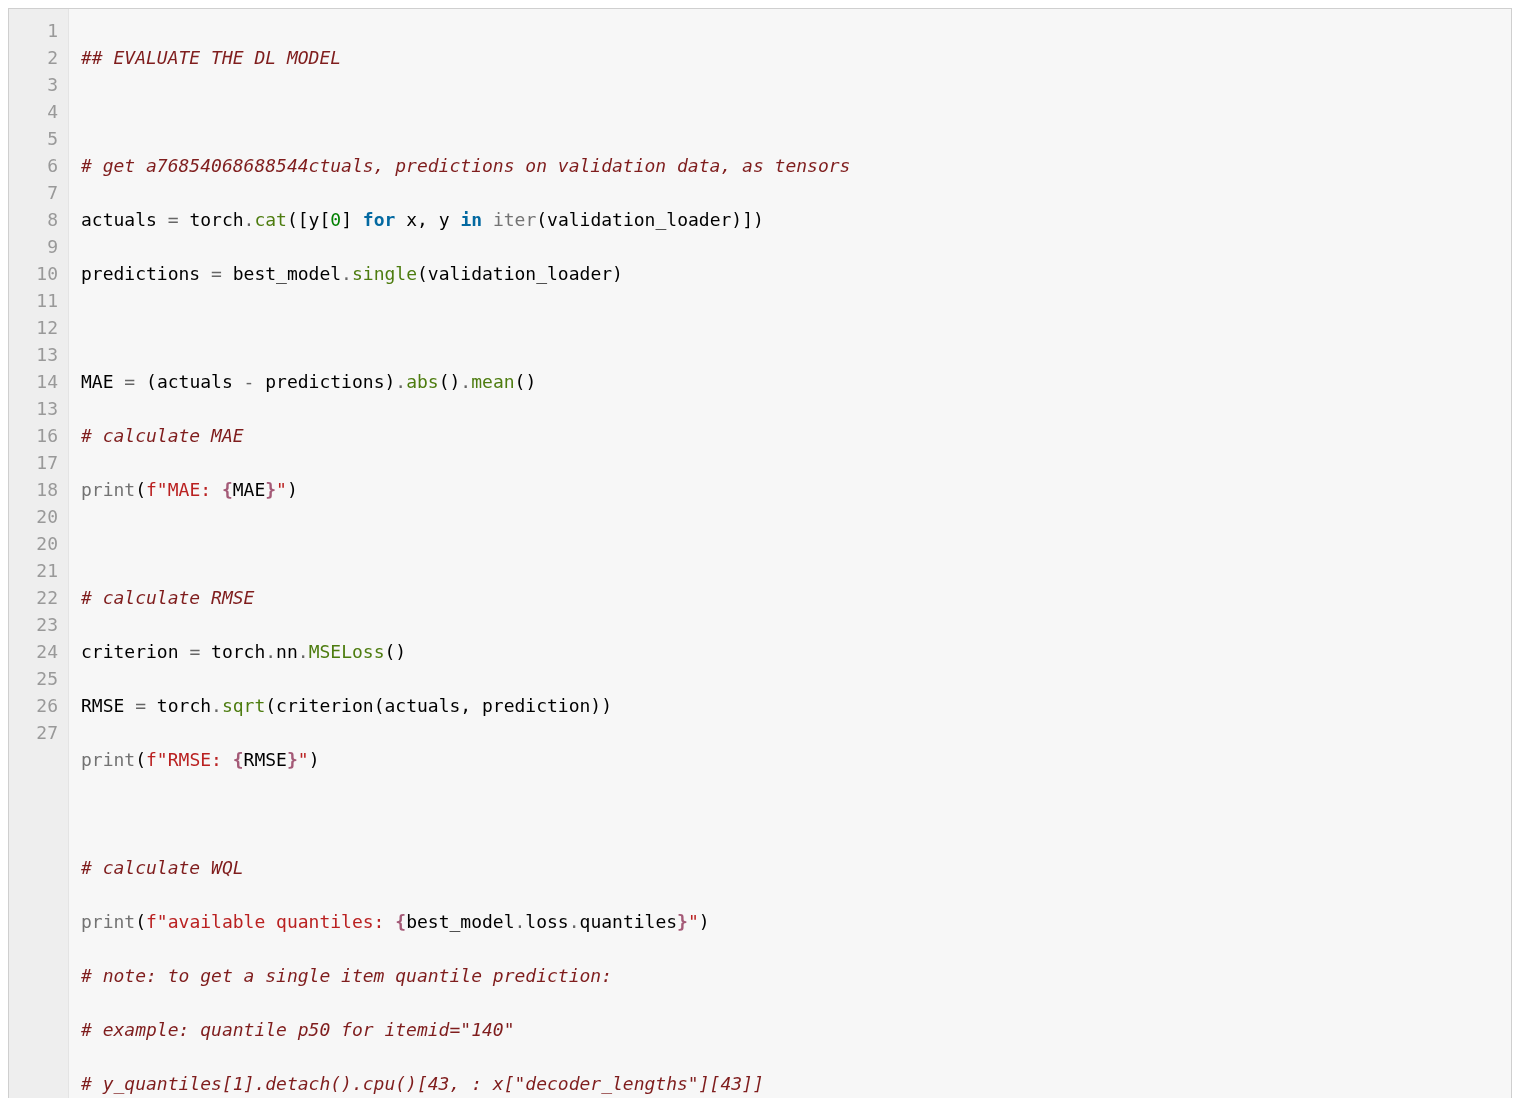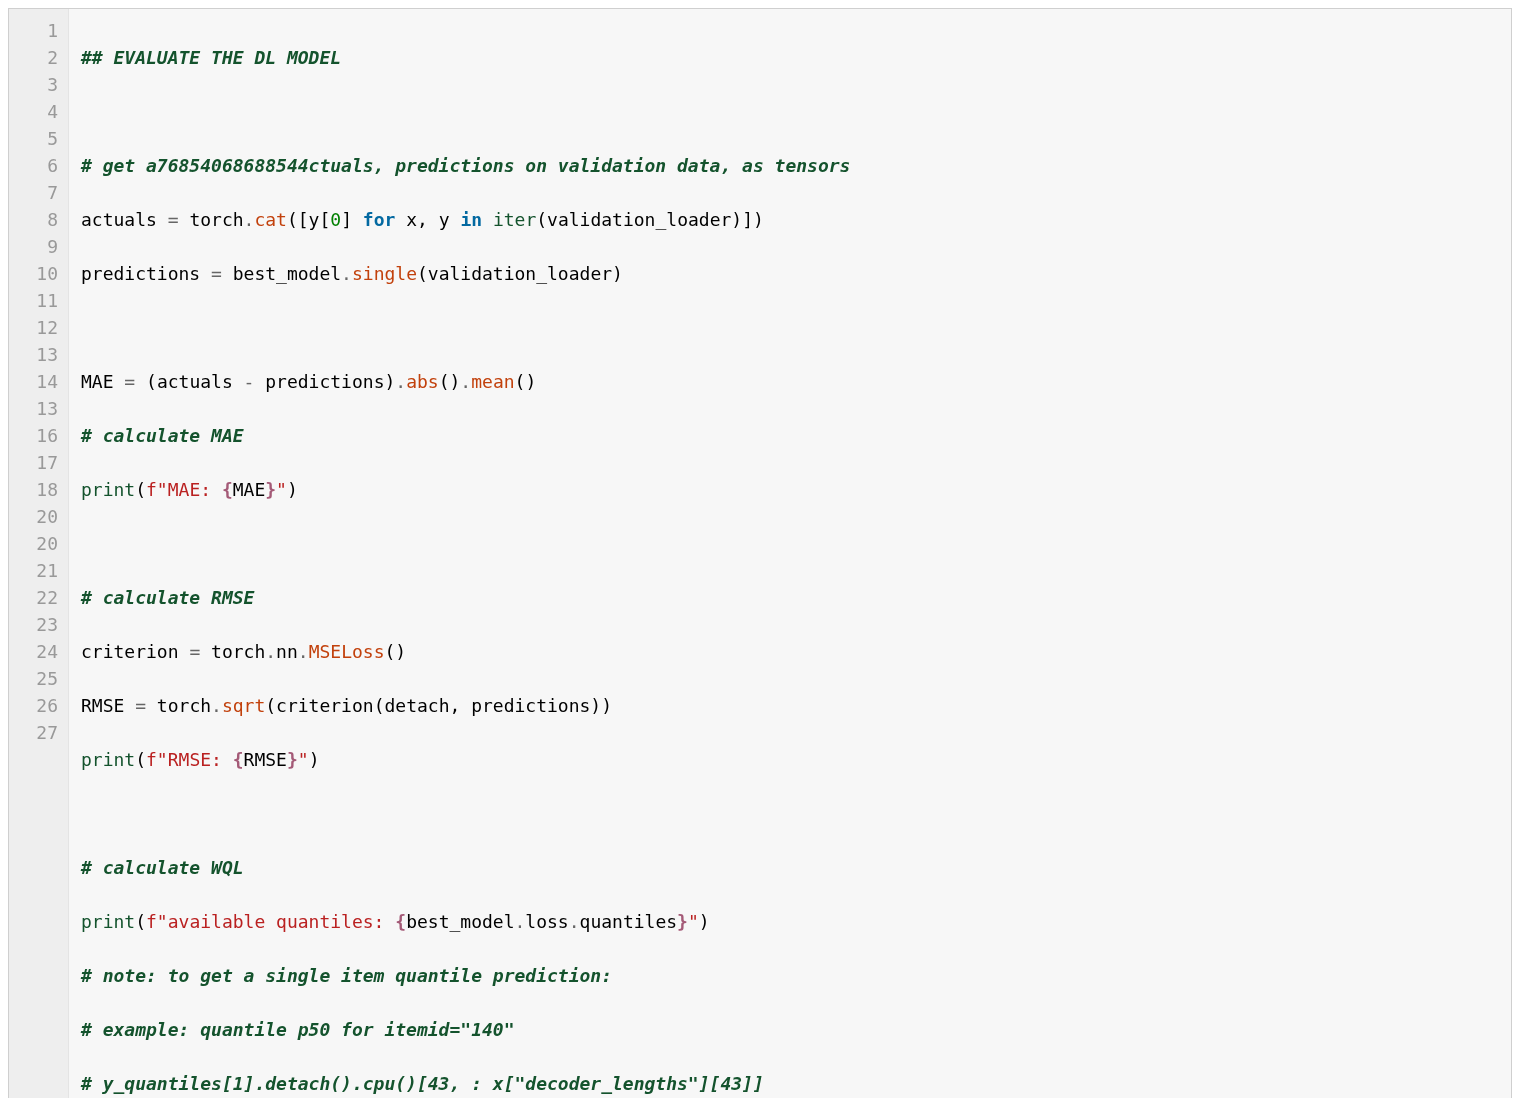--- a/index.html
+++ b/index.html
@@ -27,28 +27,28 @@
   .gutter div { height: 27px; }
   .code-area {
     flex: 1;
     padding: 8px 12px;
     white-space: pre;
     overflow-x: auto;
     color: #000000;
   }
   .code-line { height: 27px; }
   
-  .c-comment { color: #14532d; font-style: italic; font-weight: bold; }
+  .c-comment { color: #7f1d1d; font-style: italic; }
   .c-op { color: #666666; }
   .c-kw { color: #0369a1; font-weight: bold; }
   .c-num { color: #008000; }
-  .c-func { color: #c2410c; }
+  .c-func { color: #4d7c0f; }
   .c-str { color: #ba2121; }
   .c-strinterp { color: #a45a77; font-weight: bold; }
-  .c-builtin { color: #14532d; }
+  .c-builtin { color: #737373; }
 </style>
 </head>
 <body>
 
 <div class="cell-wrapper">
   <div class="gutter">
     <div>1</div>
     <div>2</div>
     <div>3</div>
     <div>4</div>
@@ -82,21 +82,21 @@
 <div class="code-line"><span class="c-comment"># get a76854068688544ctuals, predictions on validation data, as tensors</span></div>
 <div class="code-line"><span>actuals </span><span class="c-op">=</span><span> torch</span><span class="c-op">.</span><span class="c-func">cat</span><span>([y[</span><span class="c-num">0</span><span>] </span><span class="c-kw">for</span><span> x, y </span><span class="c-kw">in</span><span class="c-builtin"> iter</span><span>(validation_loader)])</span></div>
 <div class="code-line"><span>predictions </span><span class="c-op">=</span><span> best_model</span><span class="c-op">.</span><span class="c-func">single</span><span>(validation_loader)</span></div>
 <div class="code-line"></div>
 <div class="code-line"><span>MAE </span><span class="c-op">=</span><span> (actuals </span><span class="c-op">-</span><span> predictions)</span><span class="c-op">.</span><span class="c-func">abs</span><span>()</span><span class="c-op">.</span><span class="c-func">mean</span><span>()</span></div>
 <div class="code-line"><span class="c-comment"># calculate MAE</span></div>
 <div class="code-line"><span class="c-builtin">print</span><span>(</span><span class="c-str">f"MAE: </span><span class="c-strinterp">{</span><span>MAE</span><span class="c-strinterp">}</span><span class="c-str">"</span><span>)</span></div>
 <div class="code-line"></div>
 <div class="code-line"><span class="c-comment"># calculate RMSE</span></div>
 <div class="code-line"><span>criterion </span><span class="c-op">=</span><span> torch</span><span class="c-op">.</span><span>nn</span><span class="c-op">.</span><span class="c-func">MSELoss</span><span>()</span></div>
-<div class="code-line"><span>RMSE </span><span class="c-op">=</span><span> torch</span><span class="c-op">.</span><span class="c-func">sqrt</span><span>(criterion(detach, predictions))</span></div>
+<div class="code-line"><span>RMSE </span><span class="c-op">=</span><span> torch</span><span class="c-op">.</span><span class="c-func">sqrt</span><span>(criterion(actuals, prediction))</span></div>
 <div class="code-line"><span class="c-builtin">print</span><span>(</span><span class="c-str">f"RMSE: </span><span class="c-strinterp">{</span><span>RMSE</span><span class="c-strinterp">}</span><span class="c-str">"</span><span>)</span></div>
 <div class="code-line"></div>
 <div class="code-line"><span class="c-comment"># calculate WQL</span></div>
 <div class="code-line"><span class="c-builtin">print</span><span>(</span><span class="c-str">f"available quantiles: </span><span class="c-strinterp">{</span><span>best_model</span><span class="c-op">.</span><span>loss</span><span class="c-op">.</span><span>quantiles</span><span class="c-strinterp">}</span><span class="c-str">"</span><span>)</span></div>
 <div class="code-line"><span class="c-comment"># note: to get a single item quantile prediction:</span></div>
 <div class="code-line"><span class="c-comment"># example: quantile p50 for itemid="140"</span></div>
 <div class="code-line"><span class="c-comment"># y_quantiles[1].detach().cpu()[43, : x["decoder_lengths"][43]]</span></div>
 
 
 

